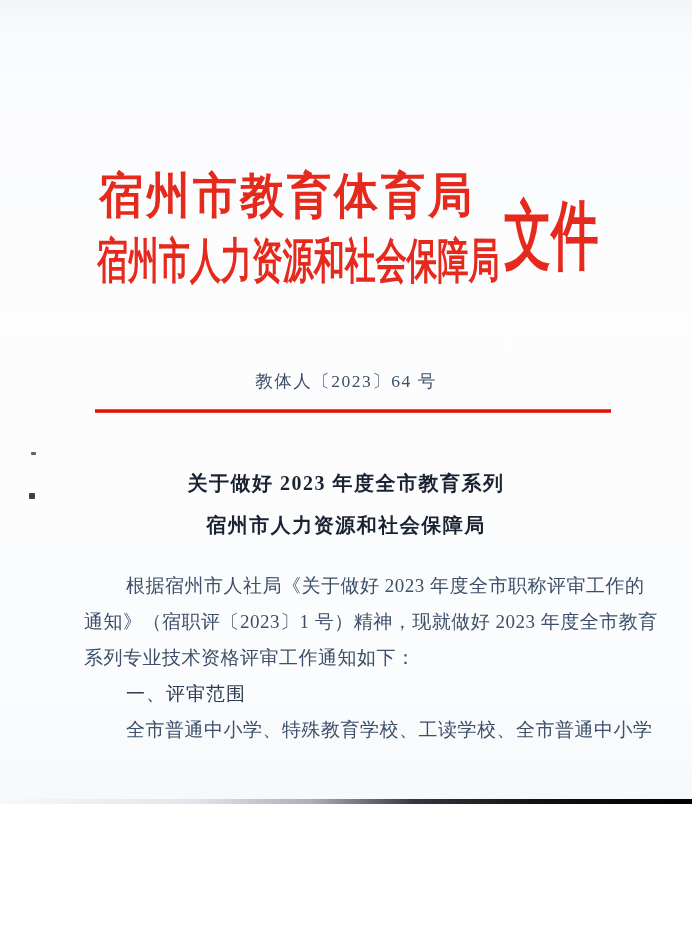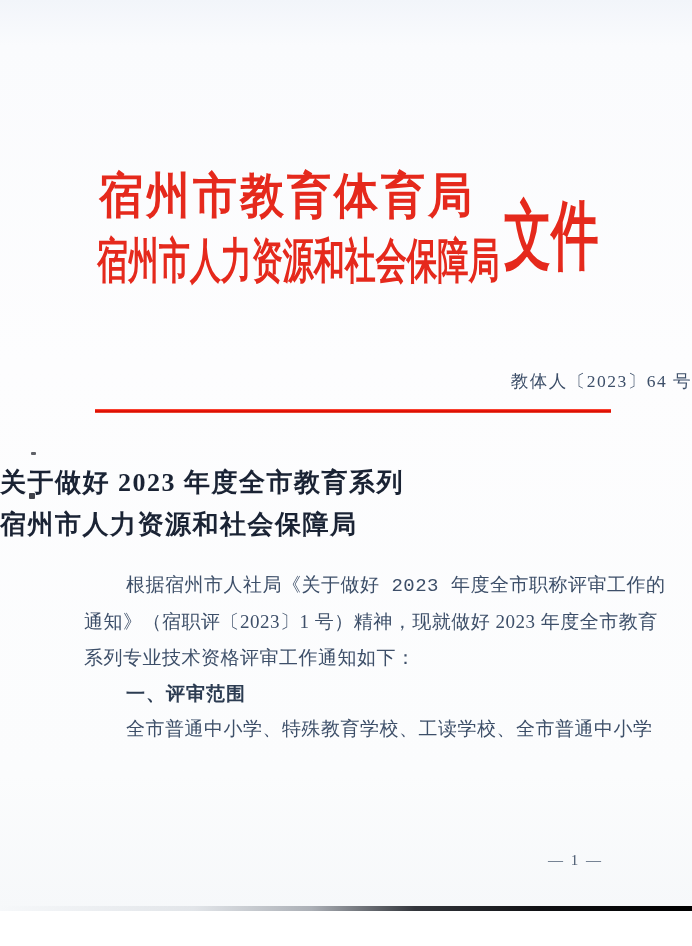--- a/index.html
+++ b/index.html
@@ -1,18 +1,18 @@
 <!DOCTYPE html>
 <html><head>
 <meta charset="utf-8">
 <style>
   html,body{margin:0;padding:0;}
   .page{
     position:relative;
-    width:692px;height:911px;
+    width:692px;height:804px;
     overflow:hidden;
     background:linear-gradient(180deg,#f2f5fa 0%,#fafbfd 5%,#fdfdfe 40%,#fbfcfd 85%,#f6f8fa 100%);
     font-family:"Liberation Serif","DejaVu Serif",serif;
   }
   
   .agency-line1{
     position:absolute;left:99px;top:171px;
     font-size:44px;font-weight:700;line-height:1.05;
     letter-spacing:3px;white-space:nowrap;
     color:#e5291c;
@@ -25,44 +25,44 @@
     transform:scaleX(0.645);transform-origin:left top;
   }
   .doc-type{
     position:absolute;left:504px;top:197px;
     font-size:75px;font-weight:700;line-height:1.05;
     white-space:nowrap;color:#e5291c;
     transform:scaleX(0.63);transform-origin:left top;
   }
   .doc-number{
     position:absolute;left:0;top:369px;width:100%;
-    text-align:right;
+    text-align:center;
     font-size:17.5px;color:#3d4f69;letter-spacing:1.5px;
   }
   .red-divider{
     position:absolute;left:95px;top:409px;
     width:516px;height:4px;
     background:linear-gradient(180deg,#ff5a46 0%,#ee1408 35%,#d01005 70%,#ff6a55 100%);
   }
   .title{
     position:absolute;left:0;top:462px;width:100%;
-    color:#1a2334;
-    font-size:26px;font-weight:700;line-height:42px;
+    text-align:center;color:#1a2334;
+    font-size:20px;font-weight:700;line-height:42px;
     letter-spacing:1.5px;
   }
   .body-block{
     position:absolute;left:84px;top:568px;width:560px;
     font-size:19px;line-height:36px;color:#3d4f69;
     letter-spacing:0.5px;
   }
   .bl{white-space:nowrap;}
-  .bl.indent{padding-left:42px;font-family:Liberation Mono, monospace;}
+  .bl.indent{padding-left:42px;}
   .bl.heading{
     font-family:"Liberation Sans","DejaVu Sans",sans-serif;
-    font-weight:700;color:#2c3c52;letter-spacing:1px;
+    font-weight:400;color:#2c3c52;letter-spacing:1px;
   }
   .page-number{
     position:absolute;top:852px;right:89px;
     font-size:15px;color:#4a5a70;letter-spacing:2px;
     white-space:nowrap;
   }
   
   .speck{position:absolute;background:#2b2d36;border-radius:1px;}
   .speck1{left:31px;top:452px;width:5px;height:3px;opacity:.75;}
   .speck2{left:29px;top:493px;width:6px;height:6px;opacity:.9;}

